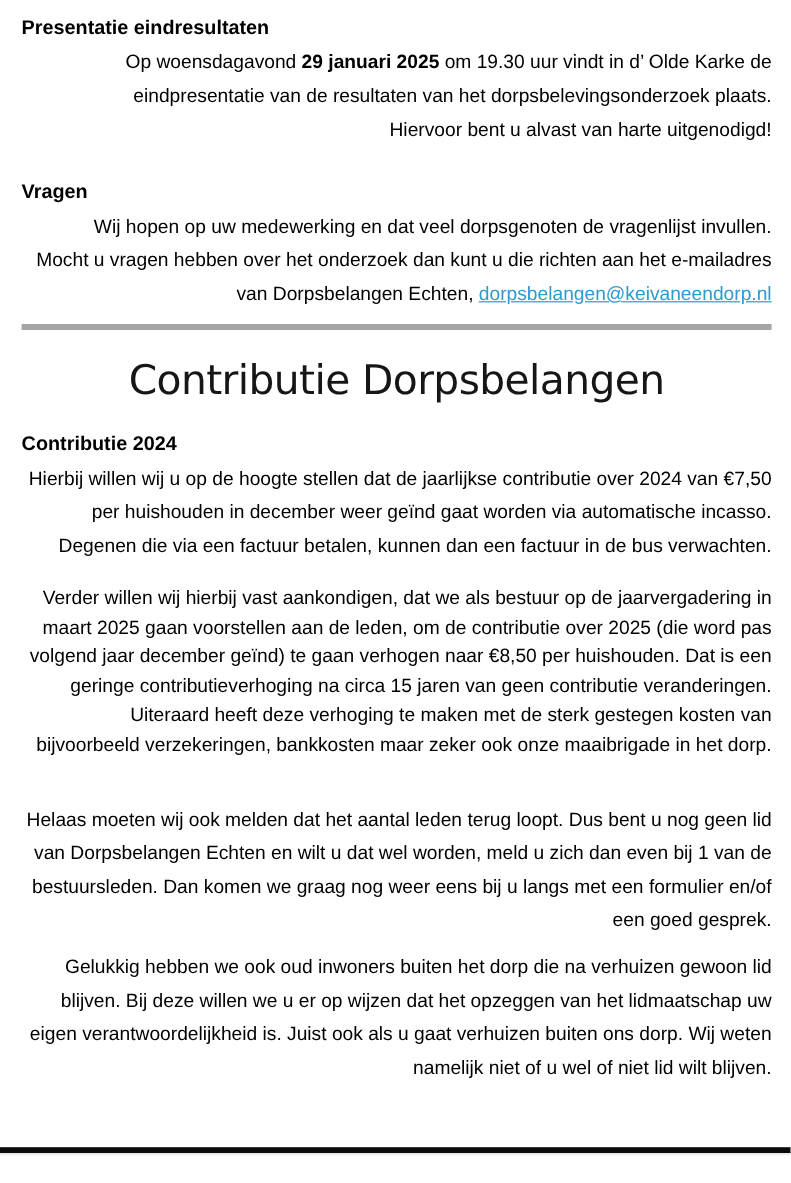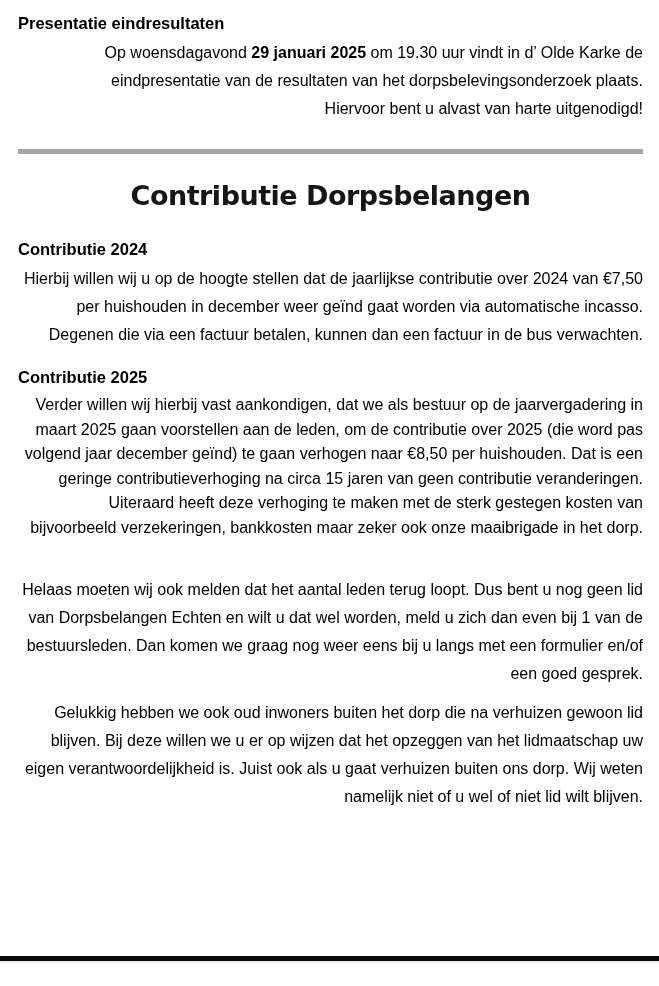--- a/index.html
+++ b/index.html
@@ -41,22 +41,22 @@
   #sections-a section:nth-of-type(2) { margin-top: 26px; }
 
   .divider {
     height: 5px;
     background: var(--divider);
     margin-top: 10px;
   }
 
   .main-title {
     font-family: "DejaVu Sans", sans-serif;
-    font-weight: 700;
-    font-size: 27px;
+    font-weight: 400;
+    font-size: 34px;
     line-height: 36px;
     letter-spacing: -0.5px;
     text-align: center;
     margin: 24px 0 0 0;
     color: #161616;
   }
 
   #sections-b section:nth-of-type(1) { margin-top: 24px; }
   #sections-b section:nth-of-type(2) { margin-top: 17px; }
   #sections-b section:nth-of-type(2) .section-paragraph { line-height: 24.5px; }
@@ -89,35 +89,37 @@
 
 <div class="page">
   <div class="content">
     <div id="sections-a">
         <section class="doc-section">
           <h2 class="section-heading">Presentatie eindresultaten</h2>
           <p class="section-paragraph"><span class="text-run">Op woensdagavond </span><span class="bold-run">29 januari 2025</span><span class="text-run"> om 19.30 uur vindt in d’ Olde Karke de eindpresentatie van de resultaten van het dorpsbelevingsonderzoek plaats.
 Hiervoor bent u alvast van harte uitgenodigd!</span></p>
         </section>
         <section class="doc-section">
+          <h2 class="section-heading">Vragen</h2>
+          <p class="section-paragraph"><span class="text-run">Wij hopen op uw medewerking en dat veel dorpsgenoten de vragenlijst invullen.
+Mocht u vragen hebben over het onderzoek dan kunt u die richten aan het e-mailadres van Dorpsbelangen Echten, </span><a href="#" class="email-link">dorpsbelangen@keivaneendorp.nl</a></p>
         </section>
       </div>
 
     <div class="divider"></div>
 
     <h1 class="main-title">Contributie Dorpsbelangen</h1>
 
     <div id="sections-b">
         <section class="doc-section">
           <h2 class="section-heading">Contributie 2024</h2>
           <p class="section-paragraph"><span class="text-run">Hierbij willen wij u op de hoogte stellen dat de jaarlijkse contributie over 2024 van €7,50 per huishouden in december weer geïnd gaat worden via automatische incasso.
 Degenen die via een factuur betalen, kunnen dan een factuur in de bus verwachten.</span></p>
         </section>
         <section class="doc-section">
-          <h2 class="section-heading">Contributie 2025</h2>
           <p class="section-paragraph"><span class="text-run">Verder willen wij hierbij vast aankondigen, dat we als bestuur op de jaarvergadering in maart 2025 gaan voorstellen aan de leden, om de contributie over 2025 (die word pas volgend jaar december geïnd) te gaan verhogen naar €8,50 per huishouden. Dat is een geringe contributieverhoging na circa 15 jaren van geen contributie veranderingen.
 Uiteraard heeft deze verhoging te maken met de sterk gestegen kosten van bijvoorbeeld verzekeringen, bankkosten maar zeker ook onze maaibrigade in het dorp.</span></p>
         </section>
         <section class="doc-section">
           <p class="section-paragraph"><span class="text-run">Helaas moeten wij ook melden dat het aantal leden terug loopt. Dus bent u nog geen lid van Dorpsbelangen Echten en wilt u dat wel worden, meld u zich dan even bij 1 van de bestuursleden. Dan komen we graag nog weer eens bij u langs met een formulier en/of een goed gesprek.</span></p>
         </section>
         <section class="doc-section">
           <p class="section-paragraph"><span class="text-run">Gelukkig hebben we ook oud inwoners buiten het dorp die na verhuizen gewoon lid blijven. Bij deze willen we u er op wijzen dat het opzeggen van het lidmaatschap uw eigen verantwoordelijkheid is. Juist ook als u gaat verhuizen buiten ons dorp. Wij weten namelijk niet of u wel of niet lid wilt blijven.</span></p>
         </section>
       </div>

